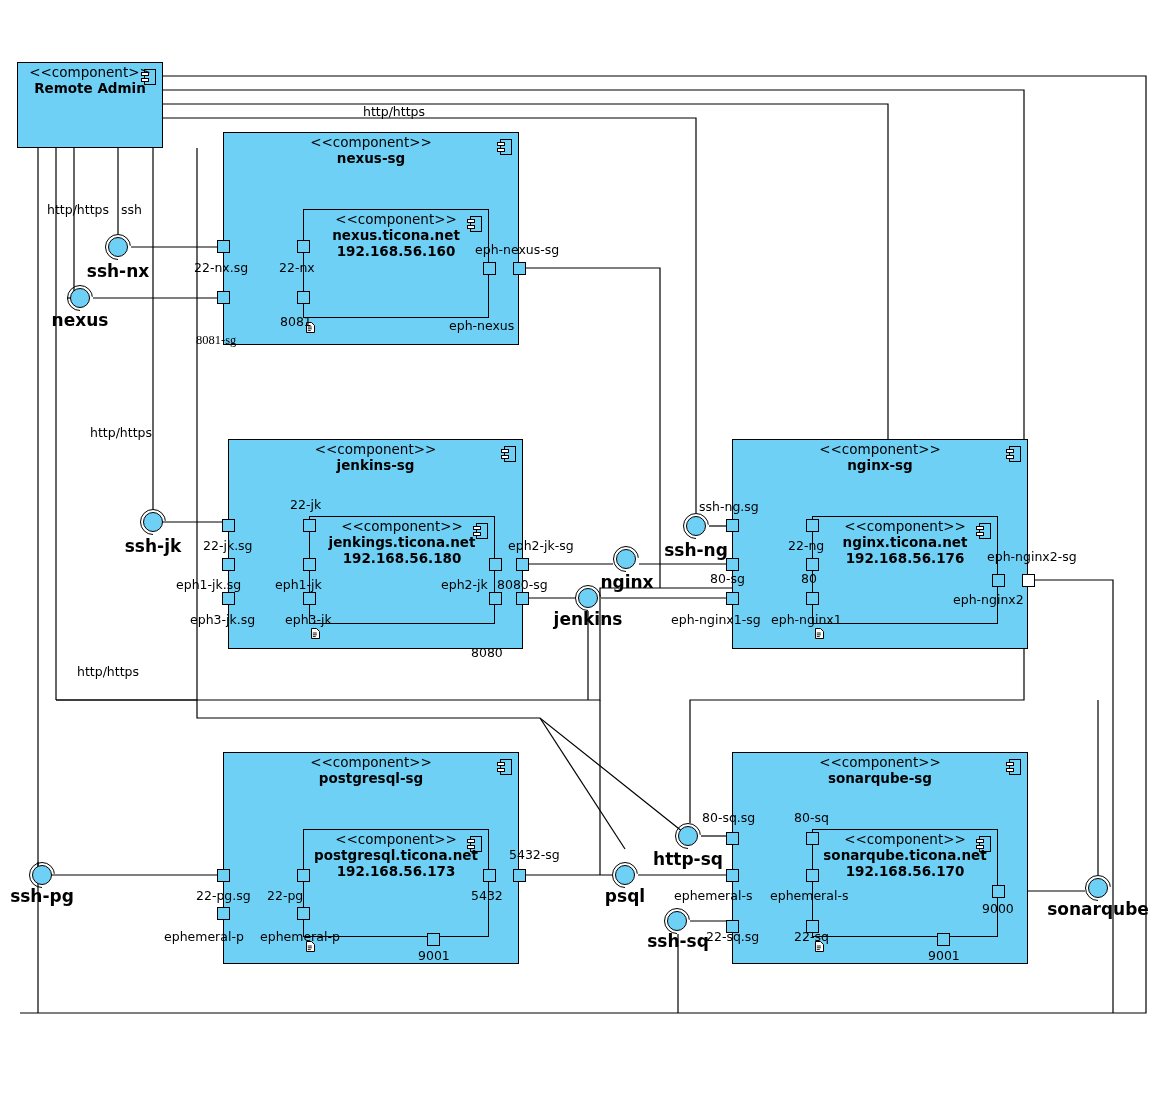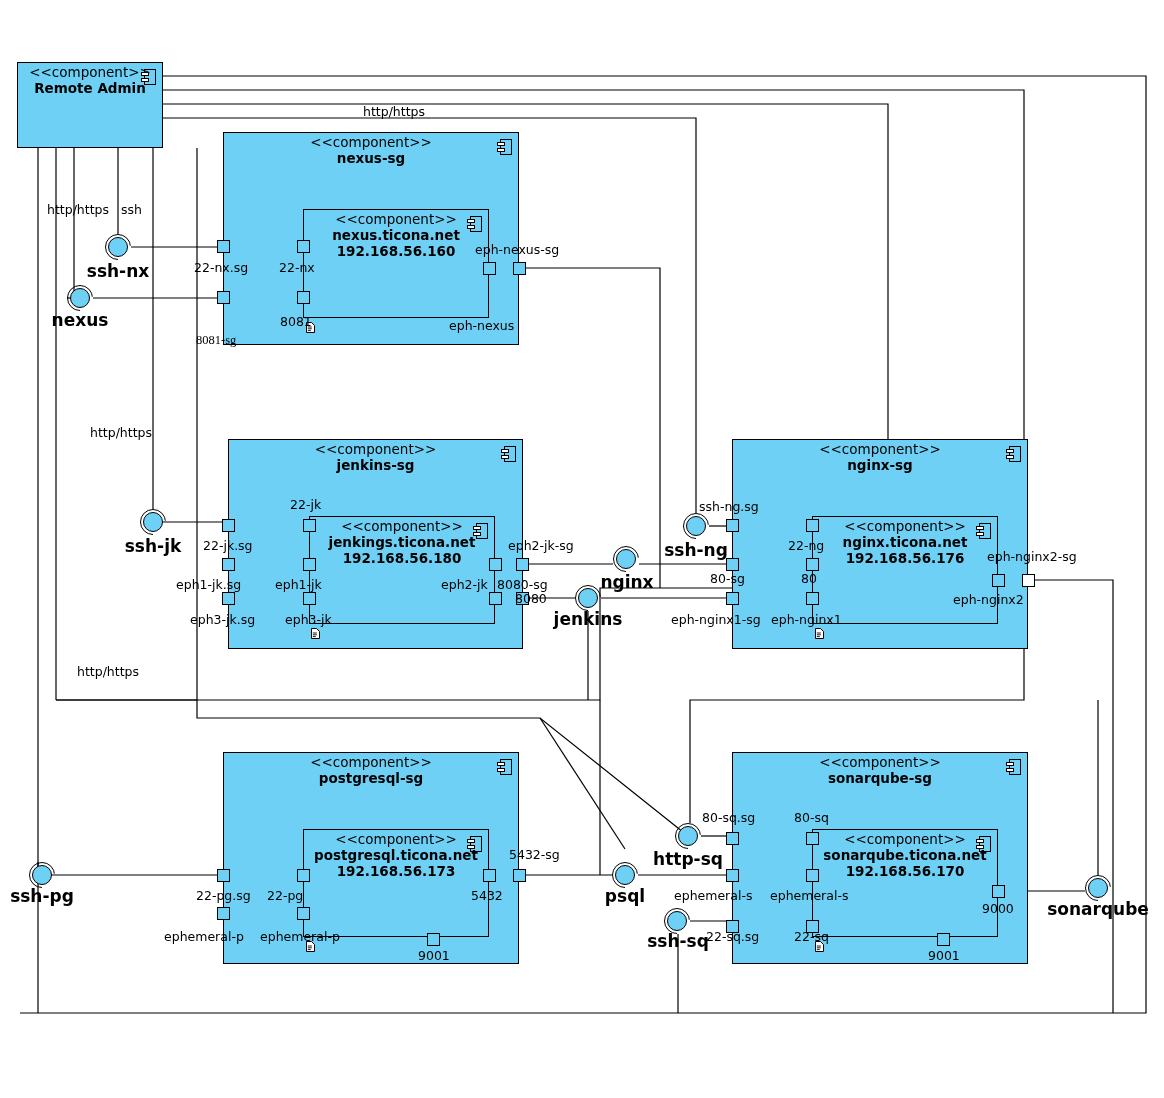--- a/index.html
+++ b/index.html
@@ -476,21 +476,21 @@
   <div class="lbl" style="left:475px;top:243px;">eph-nexus-sg</div>
 
   <div class="lbl" style="left:203px;top:539px;">22-jk.sg</div>
   <div class="lbl" style="left:290px;top:498px;">22-jk</div>
   <div class="lbl" style="left:176px;top:578px;">eph1-jk.sg</div>
   <div class="lbl" style="left:275px;top:578px;">eph1-jk</div>
   <div class="lbl" style="left:190px;top:613px;">eph3-jk.sg</div>
   <div class="lbl" style="left:285px;top:613px;">eph3-jk</div>
   <div class="lbl" style="left:441px;top:578px;">eph2-jk</div>
   <div class="lbl" style="left:508px;top:539px;">eph2-jk-sg</div>
-  <div class="lbl" style="left:471px;top:592px;margin-left:44px;">8080</div>
+  <div class="lbl" style="left:471px;top:646px;">8080</div>
   <div class="lbl" style="left:497px;top:578px;">8080-sg</div>
 
   <div class="lbl" style="left:699px;top:500px;">ssh-ng.sg</div>
   <div class="lbl" style="left:788px;top:539px;">22-ng</div>
   <div class="lbl" style="left:710px;top:572px;">80-sg</div>
   <div class="lbl" style="left:801px;top:572px;">80</div>
   <div class="lbl" style="left:671px;top:613px;">eph-nginx1-sg</div>
   <div class="lbl" style="left:771px;top:613px;">eph-nginx1</div>
   <div class="lbl" style="left:953px;top:593px;">eph-nginx2</div>
   <div class="lbl" style="left:987px;top:550px;">eph-nginx2-sg</div>

